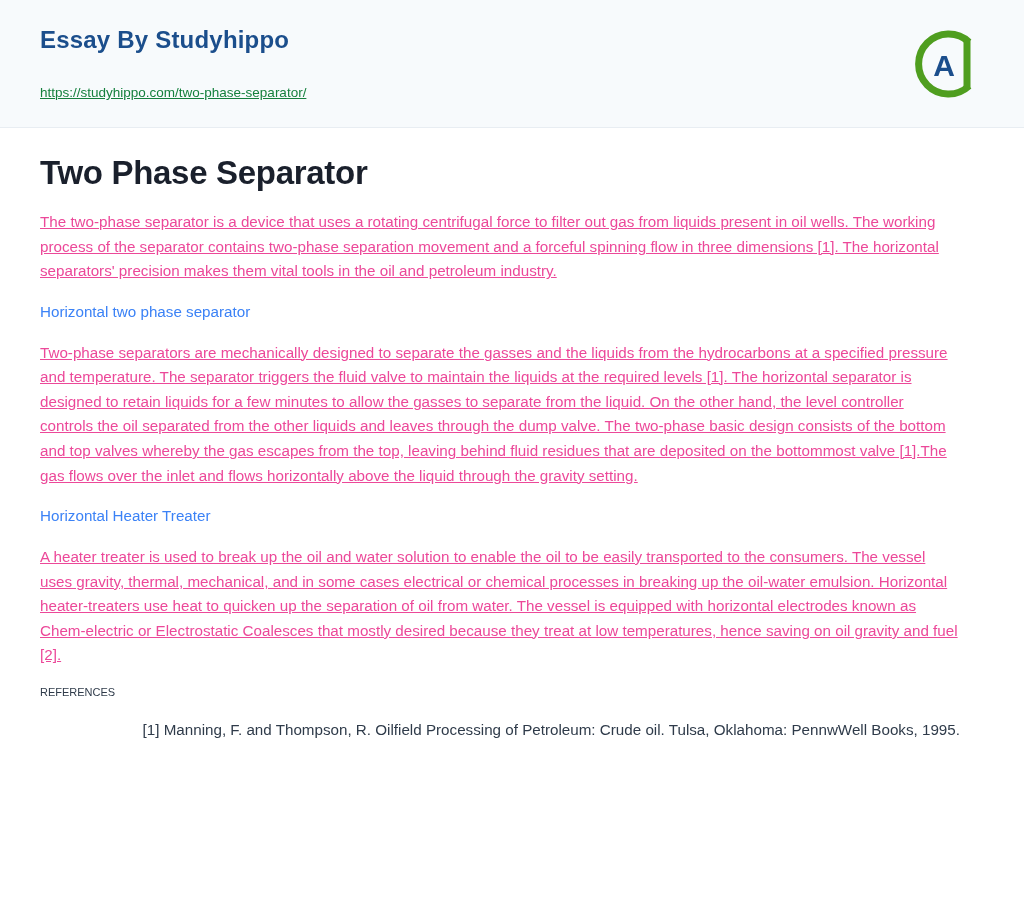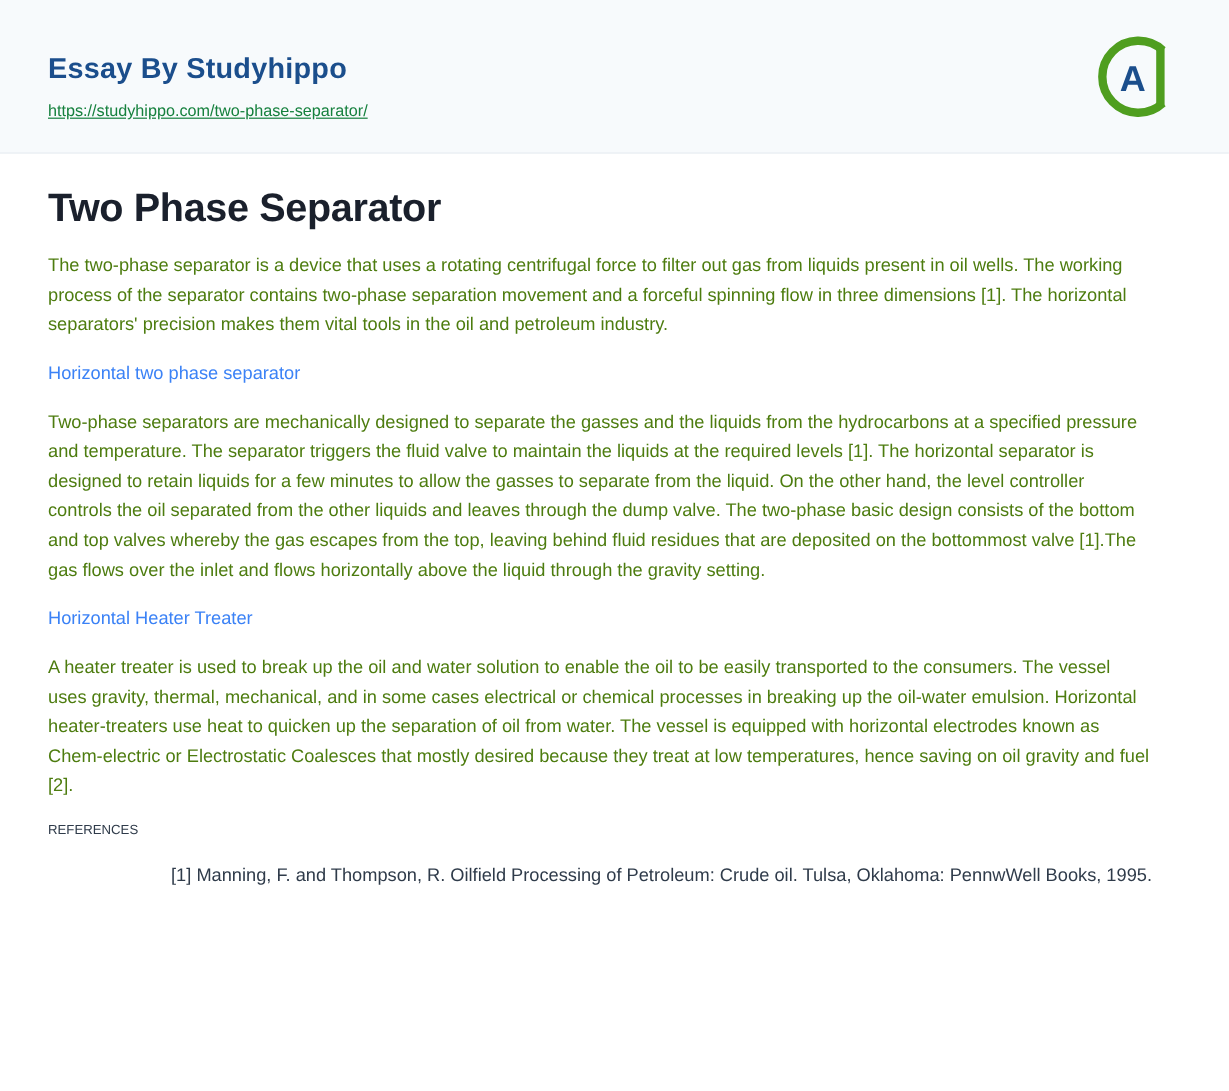--- a/index.html
+++ b/index.html
@@ -21,21 +21,21 @@
   .header {
     height: 128px;
     background: #f7fafc;
     border-bottom: 1px solid #e8edf2;
     position: relative;
     box-sizing: border-box;
   }
   .brand {
     position: absolute;
     left: 40px;
-    top: 44px;
+    top: 26px;
     font-size: 24px;
     font-weight: bold;
     color: #1b4e8c;
     letter-spacing: 0.2px;
   }
   .source-url {
     position: absolute;
     left: 40px;
     top: 85px;
     font-size: 13.5px;
@@ -57,22 +57,23 @@
   .title {
     font-size: 33px;
     font-weight: bold;
     color: #1a202c;
     margin: 0 0 18px 0;
     letter-spacing: -0.3px;
   }
   .para {
     font-size: 15.2px;
     line-height: 1.62;
-    color: #4d7c0f;
+    color: #ec4899;
     margin: 0 0 16px 0;
+    text-decoration: underline;
   }
   .subhead {
     font-size: 15.2px;
     line-height: 1.62;
     color: #3b82f6;
     margin: 0 0 16px 0;
   }
   .refs-heading {
     font-size: 11px;
     line-height: 1.62;

